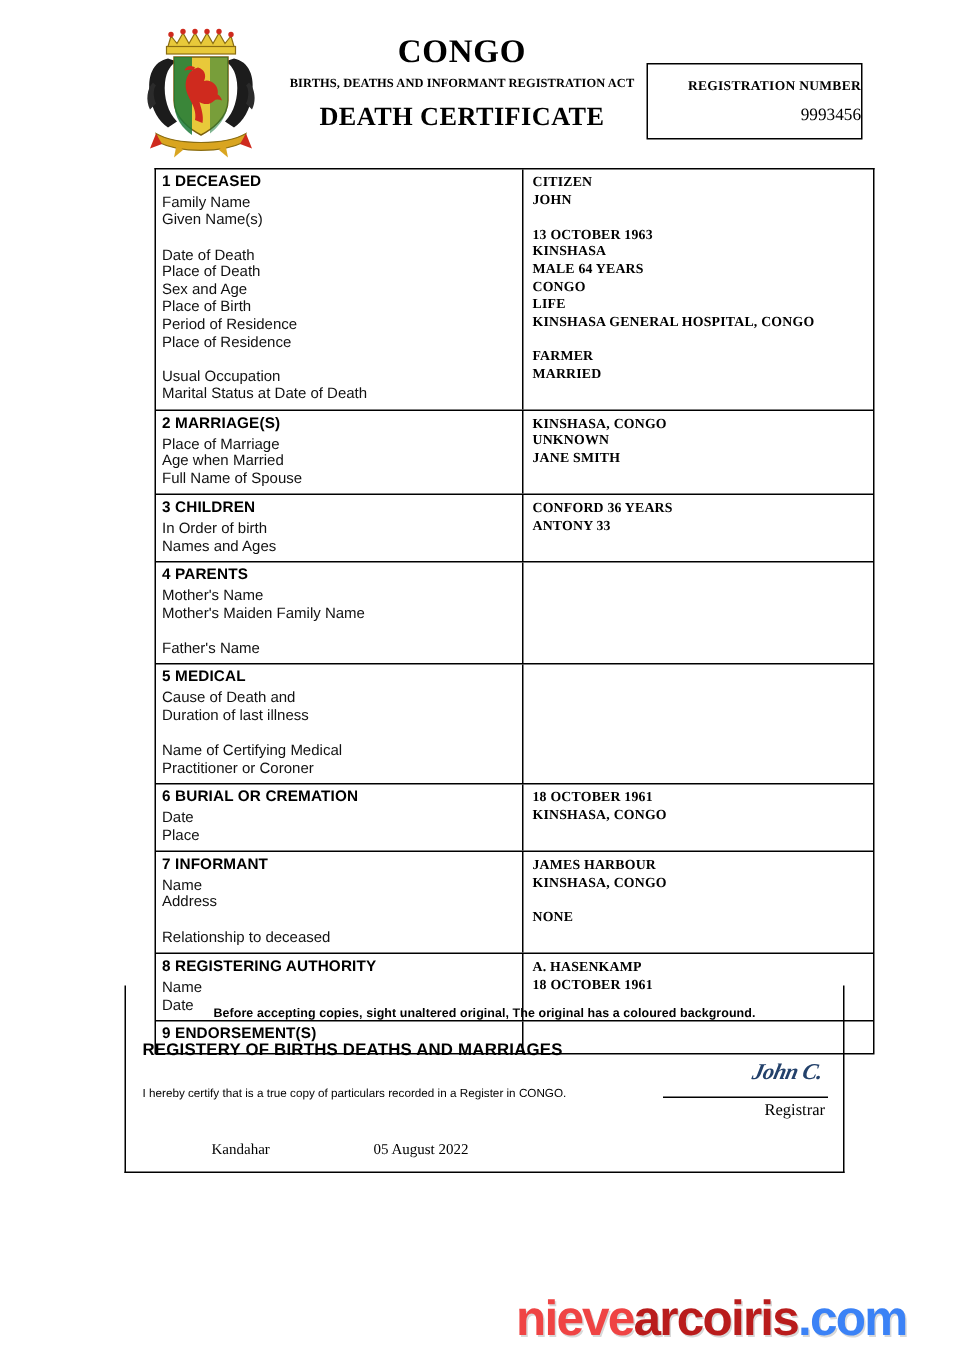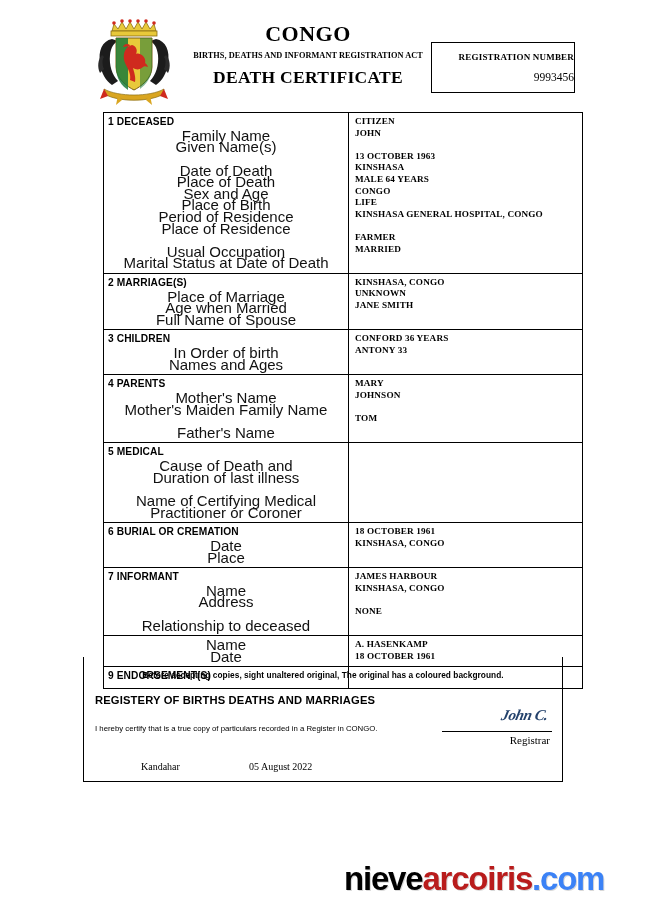--- a/index.html
+++ b/index.html
@@ -118,23 +118,23 @@
   }
   .sec-title {
     font-family: "Liberation Sans", sans-serif;
     font-weight: bold;
     font-size: 10.2px;
     letter-spacing: 0.1px;
     line-height: 1.25;
     margin-bottom: 1px;
   }
   .labels {
-    text-align: center;
-    font-family: "Liberation Sans", sans-serif;
-    font-size: 15px;
+    text-align: left;
+    font-family: "Liberation Sans", sans-serif;
+    font-size: 10px;
     line-height: 11.6px;
     color: #111;
   }
   .labels .lbl { display: block; white-space: nowrap; }
   .labels .gap { display: block; height: 11.6px; }
 
   .values {
     font-family: "Liberation Serif", serif;
     font-weight: bold;
     font-size: 9.2px;
@@ -225,21 +225,21 @@
     position: absolute;
     left: 344px;
     top: 860px;
     font-family: "Liberation Sans", sans-serif;
     font-weight: bold;
     font-size: 33px;
     letter-spacing: -1.2px;
     white-space: nowrap;
     text-shadow: 1px 1px 0 #d8d8d8;
   }
-  .wm .p1 { color: #000000; }
+  .wm .p1 { color: #ef4444; }
   .wm .p2 { color: #b91c1c; }
   .wm .p3 { color: #3b82f6; }
 </style>
 </head>
 <body>
 
 <div class="header">
 
   <div class="crest">
     <svg width="96" height="92" viewBox="0 0 96 92" xmlns="http://www.w3.org/2000/svg">
@@ -362,28 +362,20 @@
     <div class="section">
       <div class="sec-left">
         <div class="sec-title">4 PARENTS</div>
         <div class="labels">
           <span class="lbl">Mother's Name</span>
           <span class="lbl">Mother's Maiden Family Name</span>
           <span class="gap"></span>
           <span class="lbl">Father's Name</span>
         </div>
       </div>
-      <div class="sec-right">
-        <div class="values">
-          <span class="val">MARY</span>
-          <span class="val">JOHNSON</span>
-          <span class="gap"></span>
-          <span class="val">TOM</span>
-        </div>
-      </div>
     </div>
     <div class="section">
       <div class="sec-left">
         <div class="sec-title">5 MEDICAL</div>
         <div class="labels">
           <span class="lbl">Cause of Death and</span>
           <span class="lbl">Duration of last illness</span>
           <span class="gap"></span>
           <span class="lbl">Name of Certifying Medical</span>
           <span class="lbl">Practitioner or Coroner</span>
@@ -419,20 +411,21 @@
         <div class="values">
           <span class="val">JAMES HARBOUR</span>
           <span class="val">KINSHASA, CONGO</span>
           <span class="gap"></span>
           <span class="val">NONE</span>
         </div>
       </div>
     </div>
     <div class="section">
       <div class="sec-left">
+        <div class="sec-title">8 REGISTERING AUTHORITY</div>
         <div class="labels">
           <span class="lbl">Name</span>
           <span class="lbl">Date</span>
         </div>
       </div>
       <div class="sec-right">
         <div class="values">
           <span class="val">A. HASENKAMP</span>
           <span class="val">18 OCTOBER 1961</span>
         </div>

